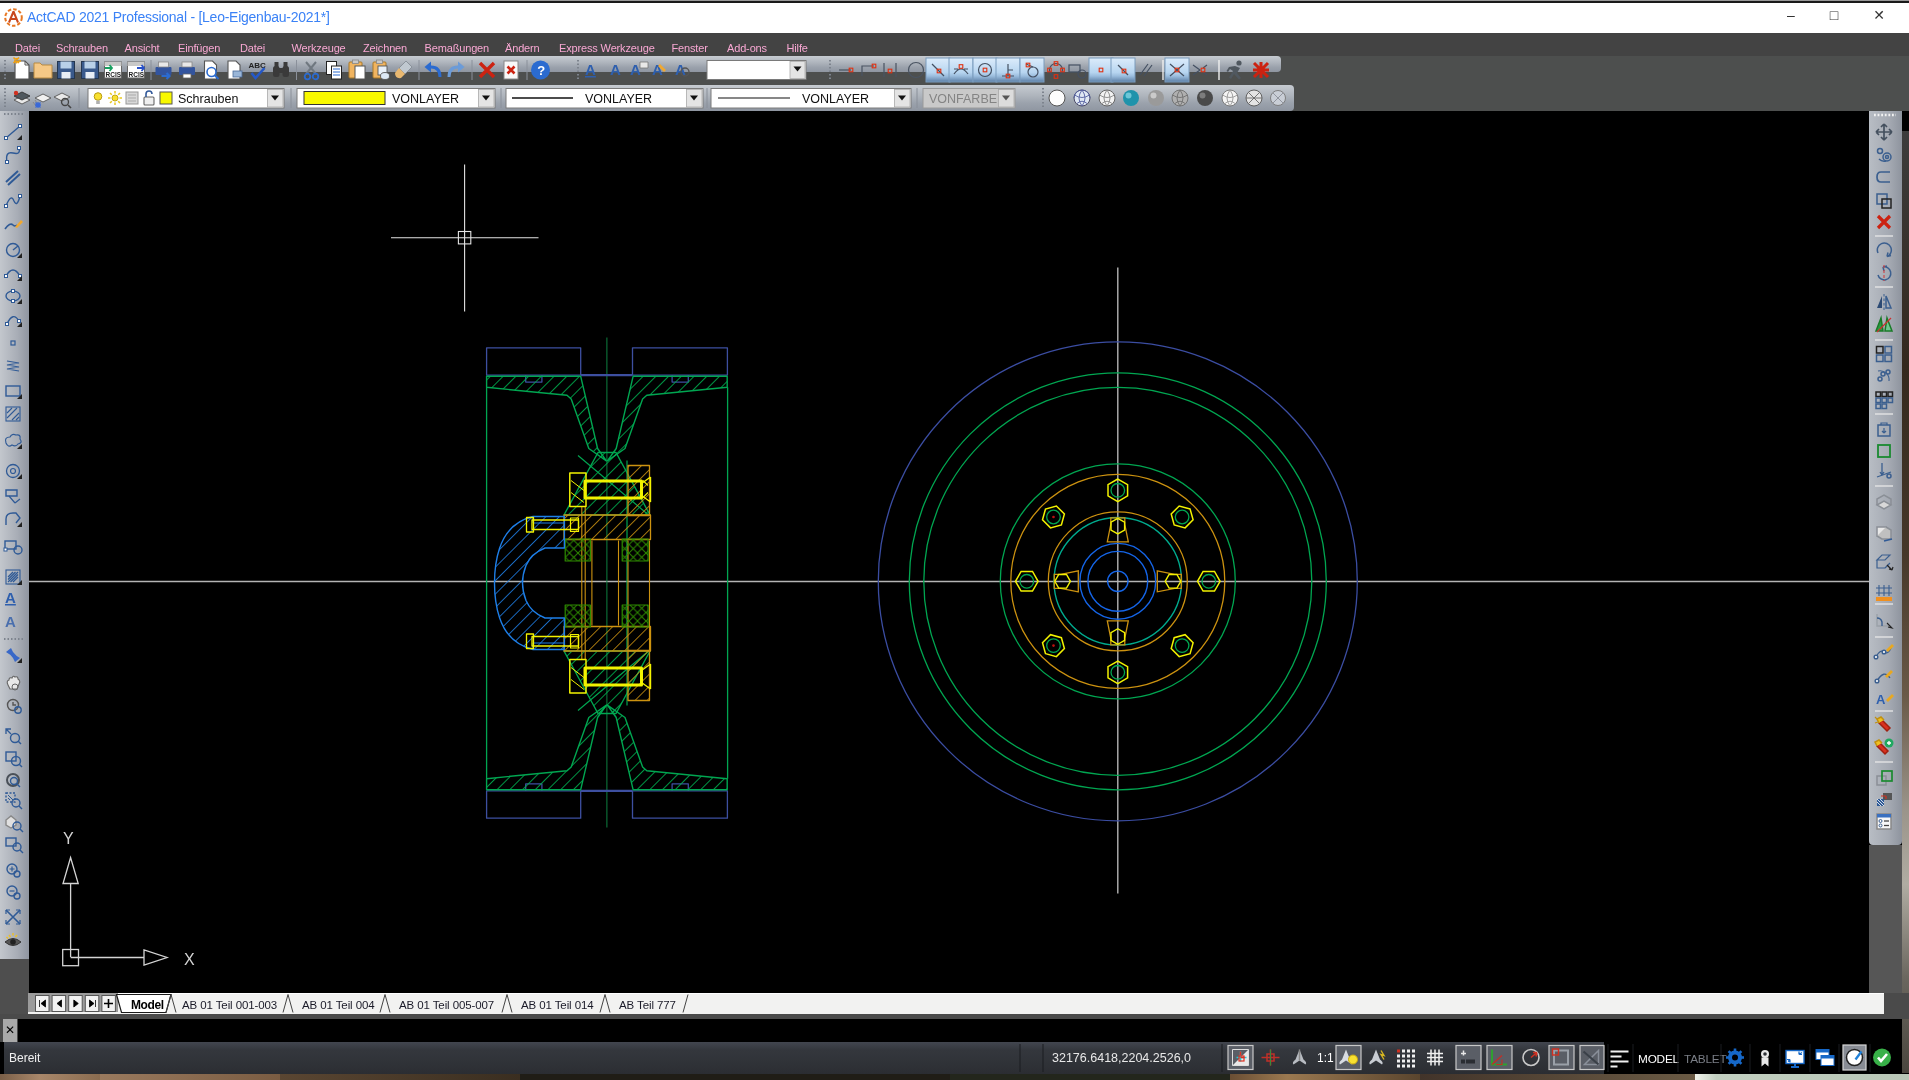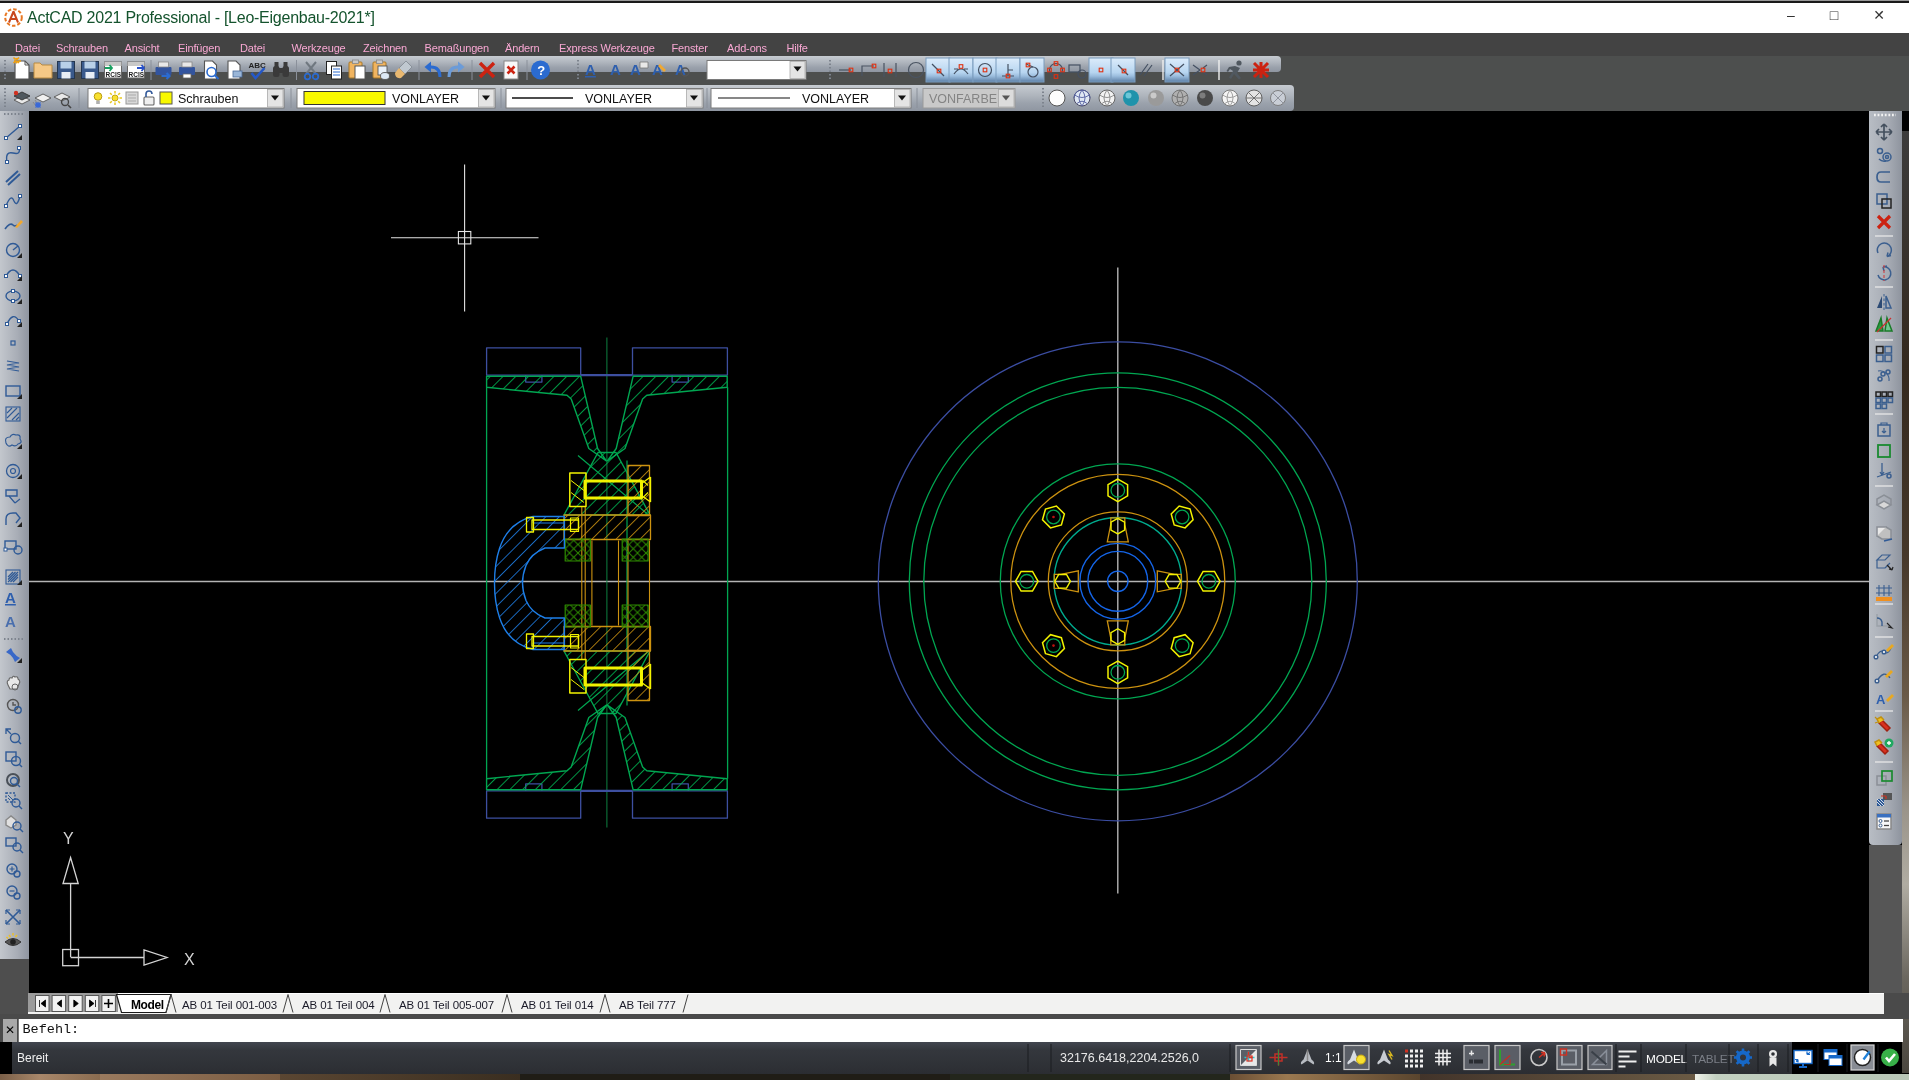--- a/index.html
+++ b/index.html
@@ -2,21 +2,21 @@
 <html><head>
 <meta charset="utf-8">
 <style>
   html,body{margin:0;padding:0;background:#000;}
   #root{position:relative;width:1909px;height:1080px;overflow:hidden;background:#000;
         font-family:"Liberation Sans",sans-serif;}
   .abs{position:absolute;}
   
   #titlebar{left:0;top:0;width:1909px;height:33px;background:#fff;border-top:1px solid #999;}
   #titlebar .tline{position:absolute;left:0;top:0;width:100%;height:2px;background:#1a1a1a;}
-  #titletext{position:absolute;left:27px;top:8px;font-size:16px;letter-spacing:-0.25px;color:#14532d;white-space:pre;}
+  #titletext{position:absolute;left:27px;top:8px;font-size:14px;letter-spacing:-0.25px;color:#3b82f6;white-space:pre;}
   .winbtn{position:absolute;top:6px;font-size:14px;color:#333;width:30px;text-align:center;}
   
   #menubar{left:0;top:33px;width:1909px;height:23px;background:#434343;}
   .mi{position:absolute;top:9px;color:#f9a8d4;font-size:11px;letter-spacing:-0.15px;white-space:pre;}
   
   #tbarbg{left:0;top:56px;width:1909px;height:55px;background:#4d4f4e;}
   .tbar{background:linear-gradient(180deg,#c6cbd1 0%,#afb5bd 40%,#9ba2ac 70%,#8f96a1 100%);}
   #row1{left:0;top:56px;width:1281px;height:16px;border-radius:0 4px 4px 0;}
   #row2{left:0;top:85px;width:1294px;height:26px;border-radius:0 4px 4px 0;}
   
@@ -34,21 +34,21 @@
   
   #sheetbar{left:28px;top:993px;width:1856px;height:20.5px;background:#f2f2f1;border-top:1px solid #fff;}
   #sheetbarbtnzone{left:28px;top:993px;width:90px;height:18.5px;background:#9b9b9b;}
   #sheetgray{left:1884px;top:993px;width:25px;height:20.5px;background:#4a4a4a;}
   
   #graystrip{left:0;top:1013.5px;width:1909px;height:5.5px;background:#4a4a4a;}
   #cmdx{left:3px;top:1019px;width:14px;height:22.5px;background:#a9a9a9;color:#000;font-size:12px;
         text-align:center;line-height:22px;}
   #cmdline{left:17.5px;top:1019px;width:1884px;height:22.5px;background:#fff;border-left:1px solid #777;}
   #cmdtext{position:absolute;left:4px;top:3px;font-family:"Liberation Mono",monospace;font-size:13.5px;color:#111;}
-  #statusbar{left:12px;top:1041.5px;width:1780px;height:32px;
+  #statusbar{left:4px;top:1041.5px;width:1600px;height:32px;
      background:linear-gradient(180deg,#42464f 0%,#34373d 25%,#2f3237 70%,#2b2d32 100%);}
   #wall{left:0;top:1073.5px;width:1909px;height:6.5px;}
 </style>
 </head>
 <body>
 <div id="root">
 
   <div class="abs" id="canvas">
   <svg width="1873" height="862.5" viewBox="29 131.5 1873 862.5">
     <defs>
@@ -970,23 +970,20 @@
       <text x="154" y="15.5">AB 01 Teil 001-003</text>
       <text x="274" y="15.5">AB 01 Teil 004</text>
       <text x="371" y="15.5">AB 01 Teil 005-007</text>
       <text x="493" y="15.5">AB 01 Teil 014</text>
       <text x="591" y="15.5">AB Teil 777</text>
     </g>
   </svg>
   <div class="abs" id="graystrip"></div>
   <div class="abs" style="left:0;top:1019px;width:17.5px;height:22.5px;background:#4a4a4a;"></div>
   <div class="abs" id="cmdx">✕</div>
-  <div class="abs" id="cmdline">
-      <div id="cmdtext">Befehl:</div>
-    </div>
   <div class="abs" id="statusbar">
   <svg width="1909" height="32" viewBox="0 0 1909 32">
     <text x="5" y="20" font-size="12" fill="#f0f0f0" font-family="Liberation Sans">Bereit</text>
     <g stroke="#1a1c20">
           <line x1="1016" y1="2" x2="1016" y2="30"></line>
           <line x1="1039" y1="2" x2="1039" y2="30"></line>
           <line x1="1218" y1="2" x2="1218" y2="30"></line>
           <line x1="1604" y1="2" x2="1604" y2="30"></line>
         </g>
     <text x="1048" y="20" font-size="12.5" fill="#e8e8e8" font-family="Liberation Sans">32176.6418,2204.2526,0</text>

